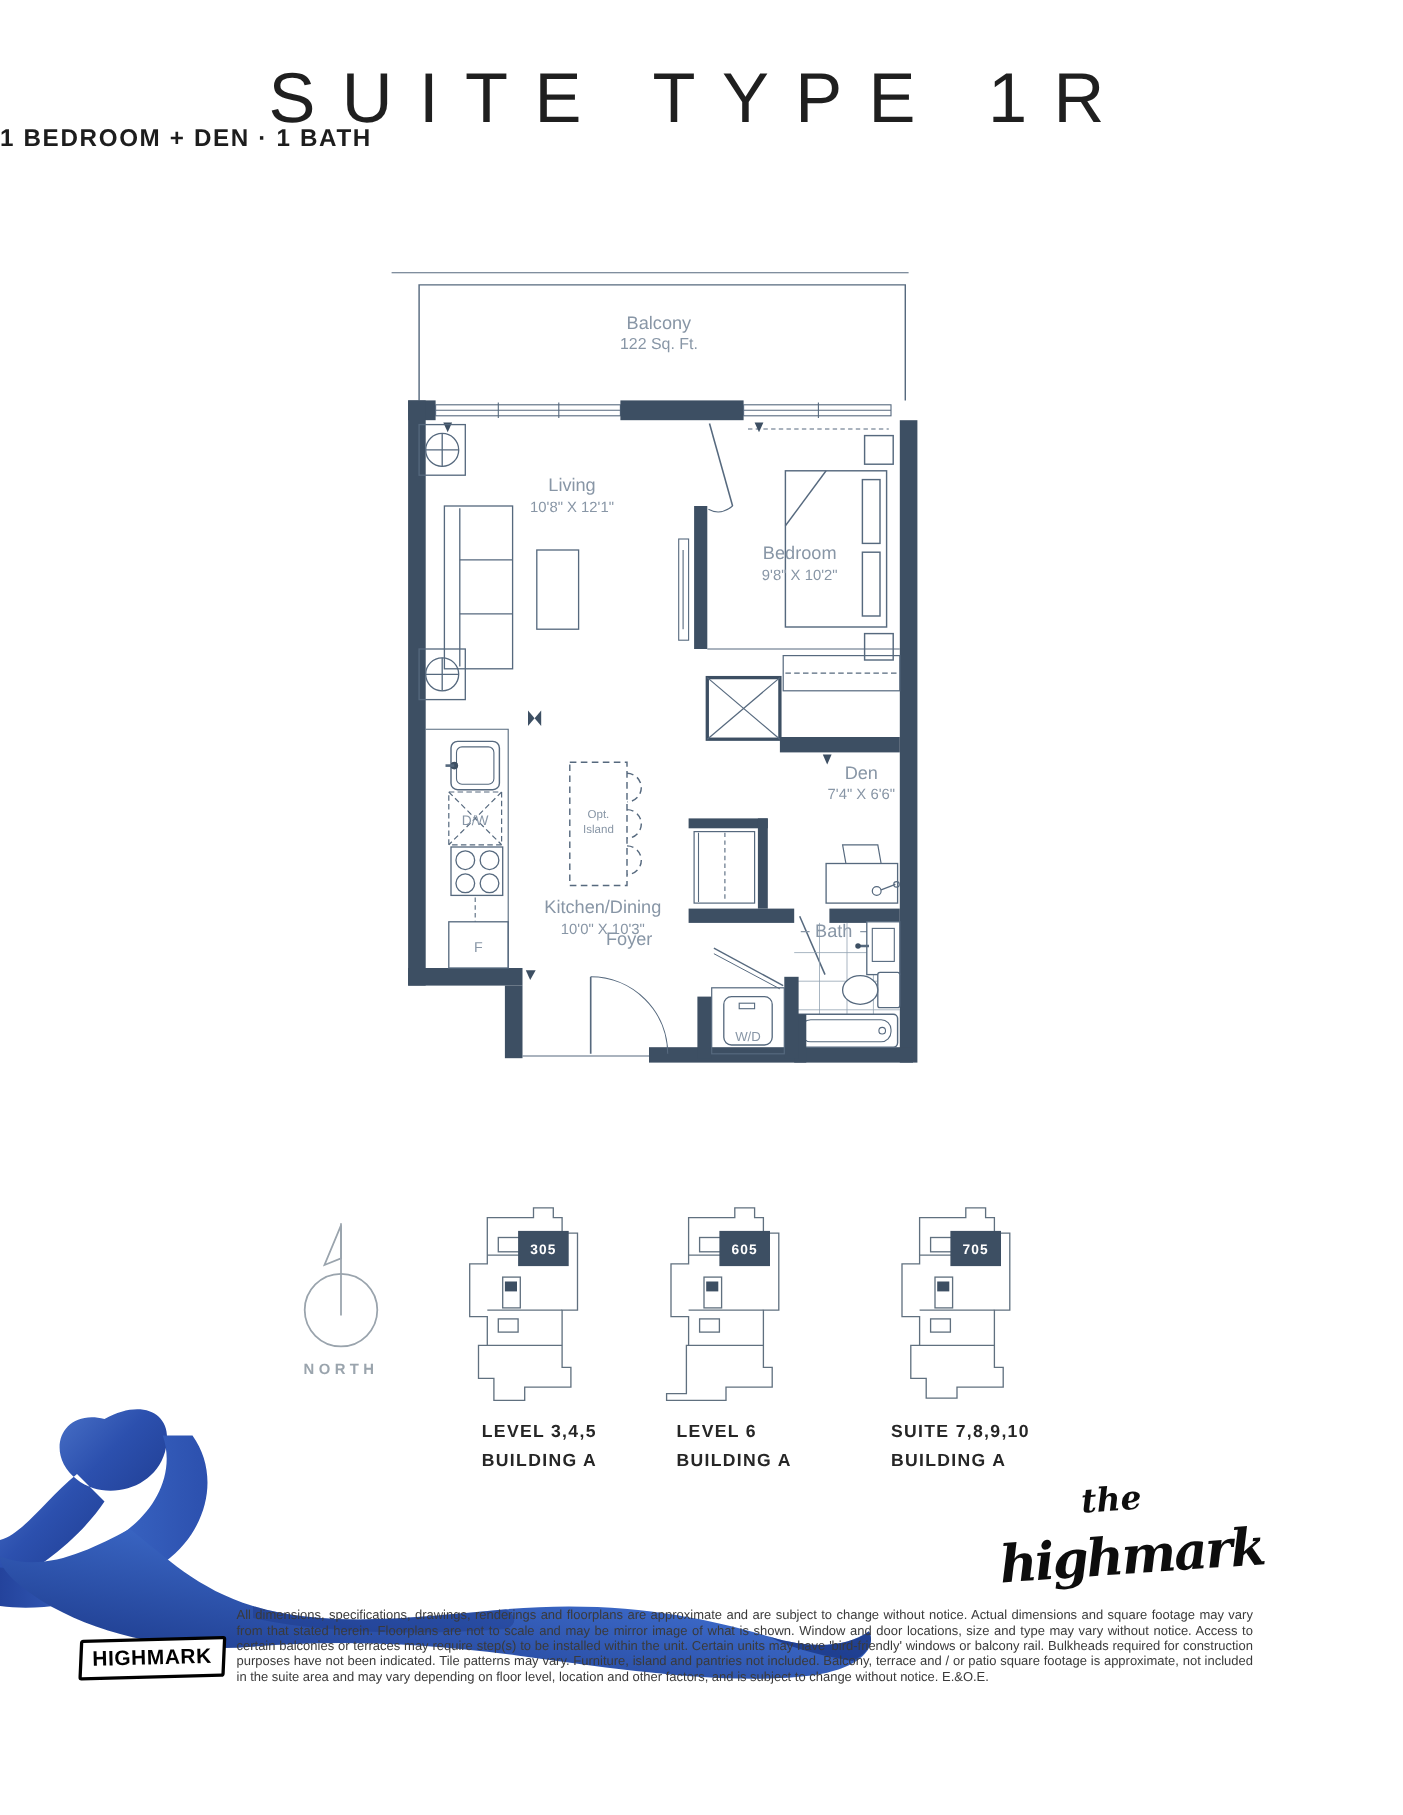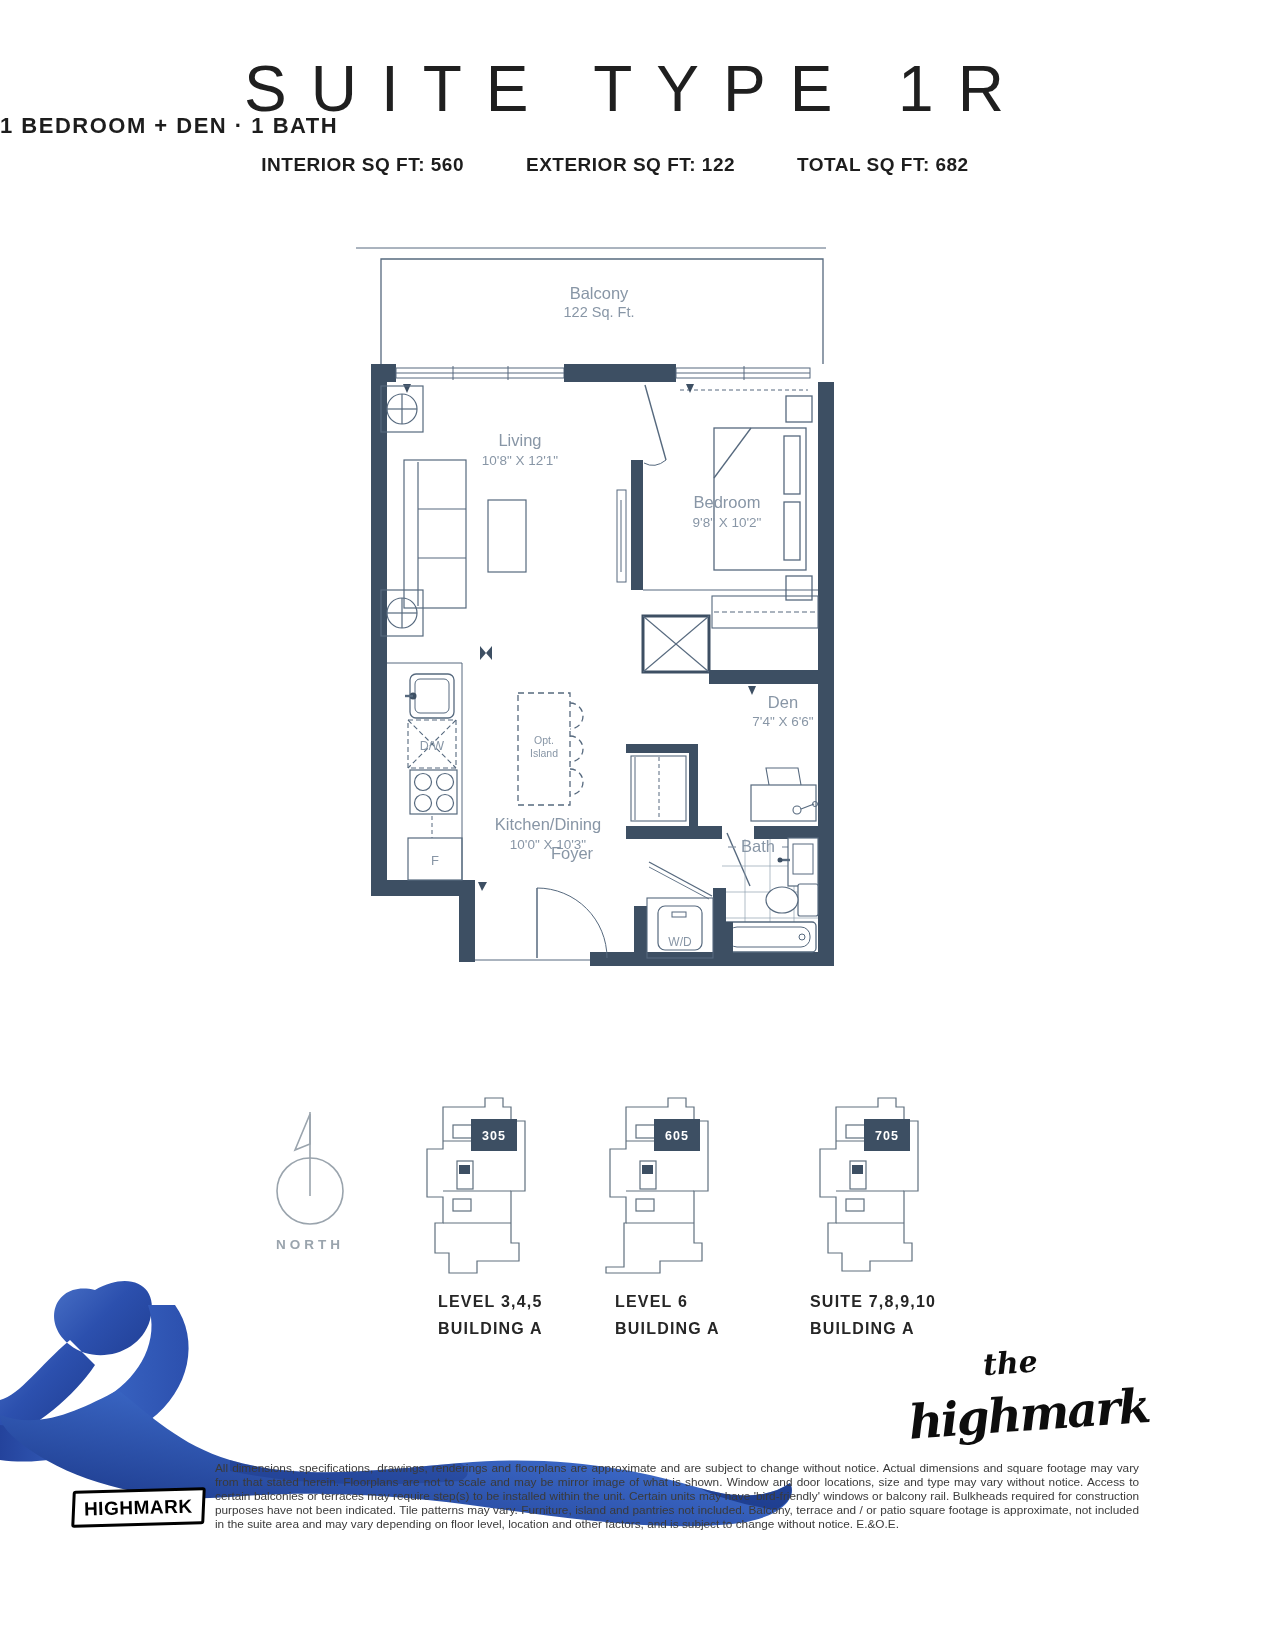--- a/index.html
+++ b/index.html
@@ -29,25 +29,20 @@
   svg text{font-family:"Liberation Sans",sans-serif;}
   .plan-label{fill:#8896a6;}
 </style>
 </head>
 <body>
 
 <div class="page">
 
   <div class="abs title">SUITE TYPE 1R</div>
   <div class="abs subtitle">1 BEDROOM + DEN · 1 BATH</div>
-  <div class="abs stats">
-    <span>INTERIOR SQ FT: 560</span>
-    <span>EXTERIOR SQ FT: 122</span>
-    <span>TOTAL SQ FT: 682</span>
-  </div>
 
   <svg class="abs" style="left:350px;top:238px;" width="492" height="736" viewBox="0 0 492 736">
 
     <line x1="6" y1="10" x2="476" y2="10" stroke="#56697e" stroke-width="1"></line>
 
     <path d="M31,126 V21 H473 V126" fill="none" stroke="#56697e" stroke-width="1.3"></path>
     <text x="249" y="61" font-size="16.5" text-anchor="middle" class="plan-label">Balcony</text>
     <text x="249" y="79" font-size="14.5" text-anchor="middle" class="plan-label">122 Sq. Ft.</text>
 
     <rect x="21" y="126" width="25" height="18" fill="#3d4f63"></rect>

